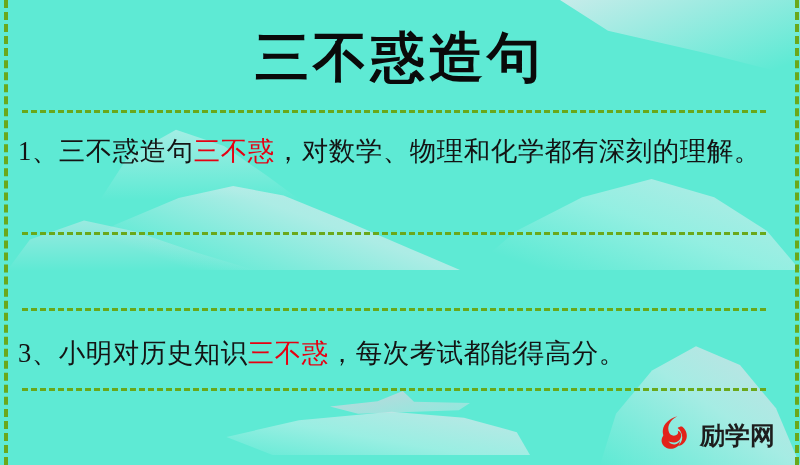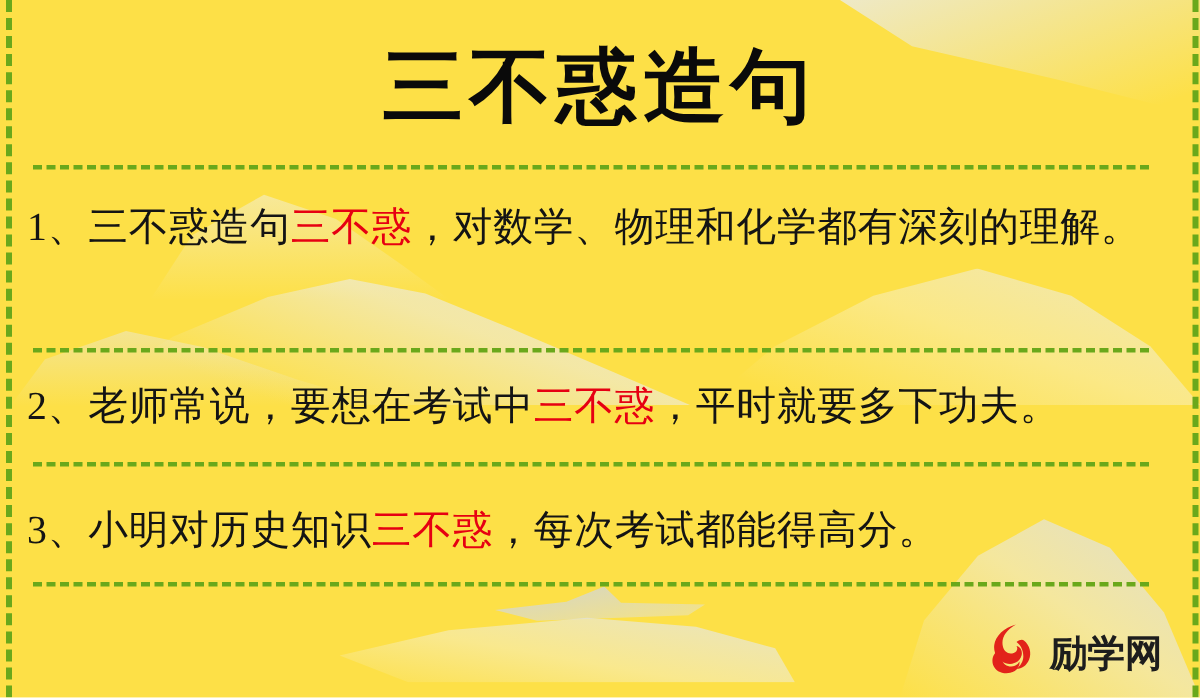--- a/index.html
+++ b/index.html
@@ -8,21 +8,21 @@
     background: #ffffff;
   }
   body {
     font-family: "Liberation Serif", "DejaVu Serif", serif;
   }
 
   #page {
     position: relative;
     width: 800px;
     height: 465px;
-    background: #fde047;
+    background: #5eead4;
     overflow: hidden;
   }
 
   
   .wash {
     position: absolute;
     pointer-events: none;
     z-index: 0;
   }
   .wash-1 {
@@ -180,23 +180,20 @@
   <div class="sep sep-2"></div>
   <div class="sep sep-3"></div>
   <div class="sep sep-4"></div>
 
   <div class="title">三不惑造句</div>
 
   <div class="sentence s1">
     <span>1、</span><span>三不惑造句</span><span class="kw">三不惑</span><span>，对数学、物理和化学都有深刻的理解。</span>
   </div>
 
-  <div class="sentence s2">
-    <span>2、</span><span>老师常说，要想在考试中</span><span class="kw">三不惑</span><span>，平时就要多下功夫。</span>
-  </div>
 
   <div class="sentence s3">
     <span>3、</span><span>小明对历史知识</span><span class="kw">三不惑</span><span>，每次考试都能得高分。</span>
   </div>
 
   <div class="logo">
     <svg class="logo-mark" viewBox="0 0 100 100">
       <path d="M56 6 C38 16 30 30 33 44 C35 55 44 59 52 56 C58 54 60 48 57 44 C63 45 68 52 66 60 C63 72 50 78 38 74 C25 70 16 57 18 42 C20 26 35 12 56 6 Z" fill="#e2231a"></path>
       <path d="M30 48 C18 54 12 66 16 77 C20 88 33 94 46 91 C57 88 64 79 62 71 C59 78 50 82 42 79 C33 76 29 67 32 58 C33 54 31 50 30 48 Z" fill="#e2231a"></path>
       <path d="M70 34 C80 42 84 56 79 68 C75 78 66 84 57 84 C64 79 69 71 69 62 C69 51 64 42 57 37 C62 33 67 32 70 34 Z" fill="#e2231a"></path>

